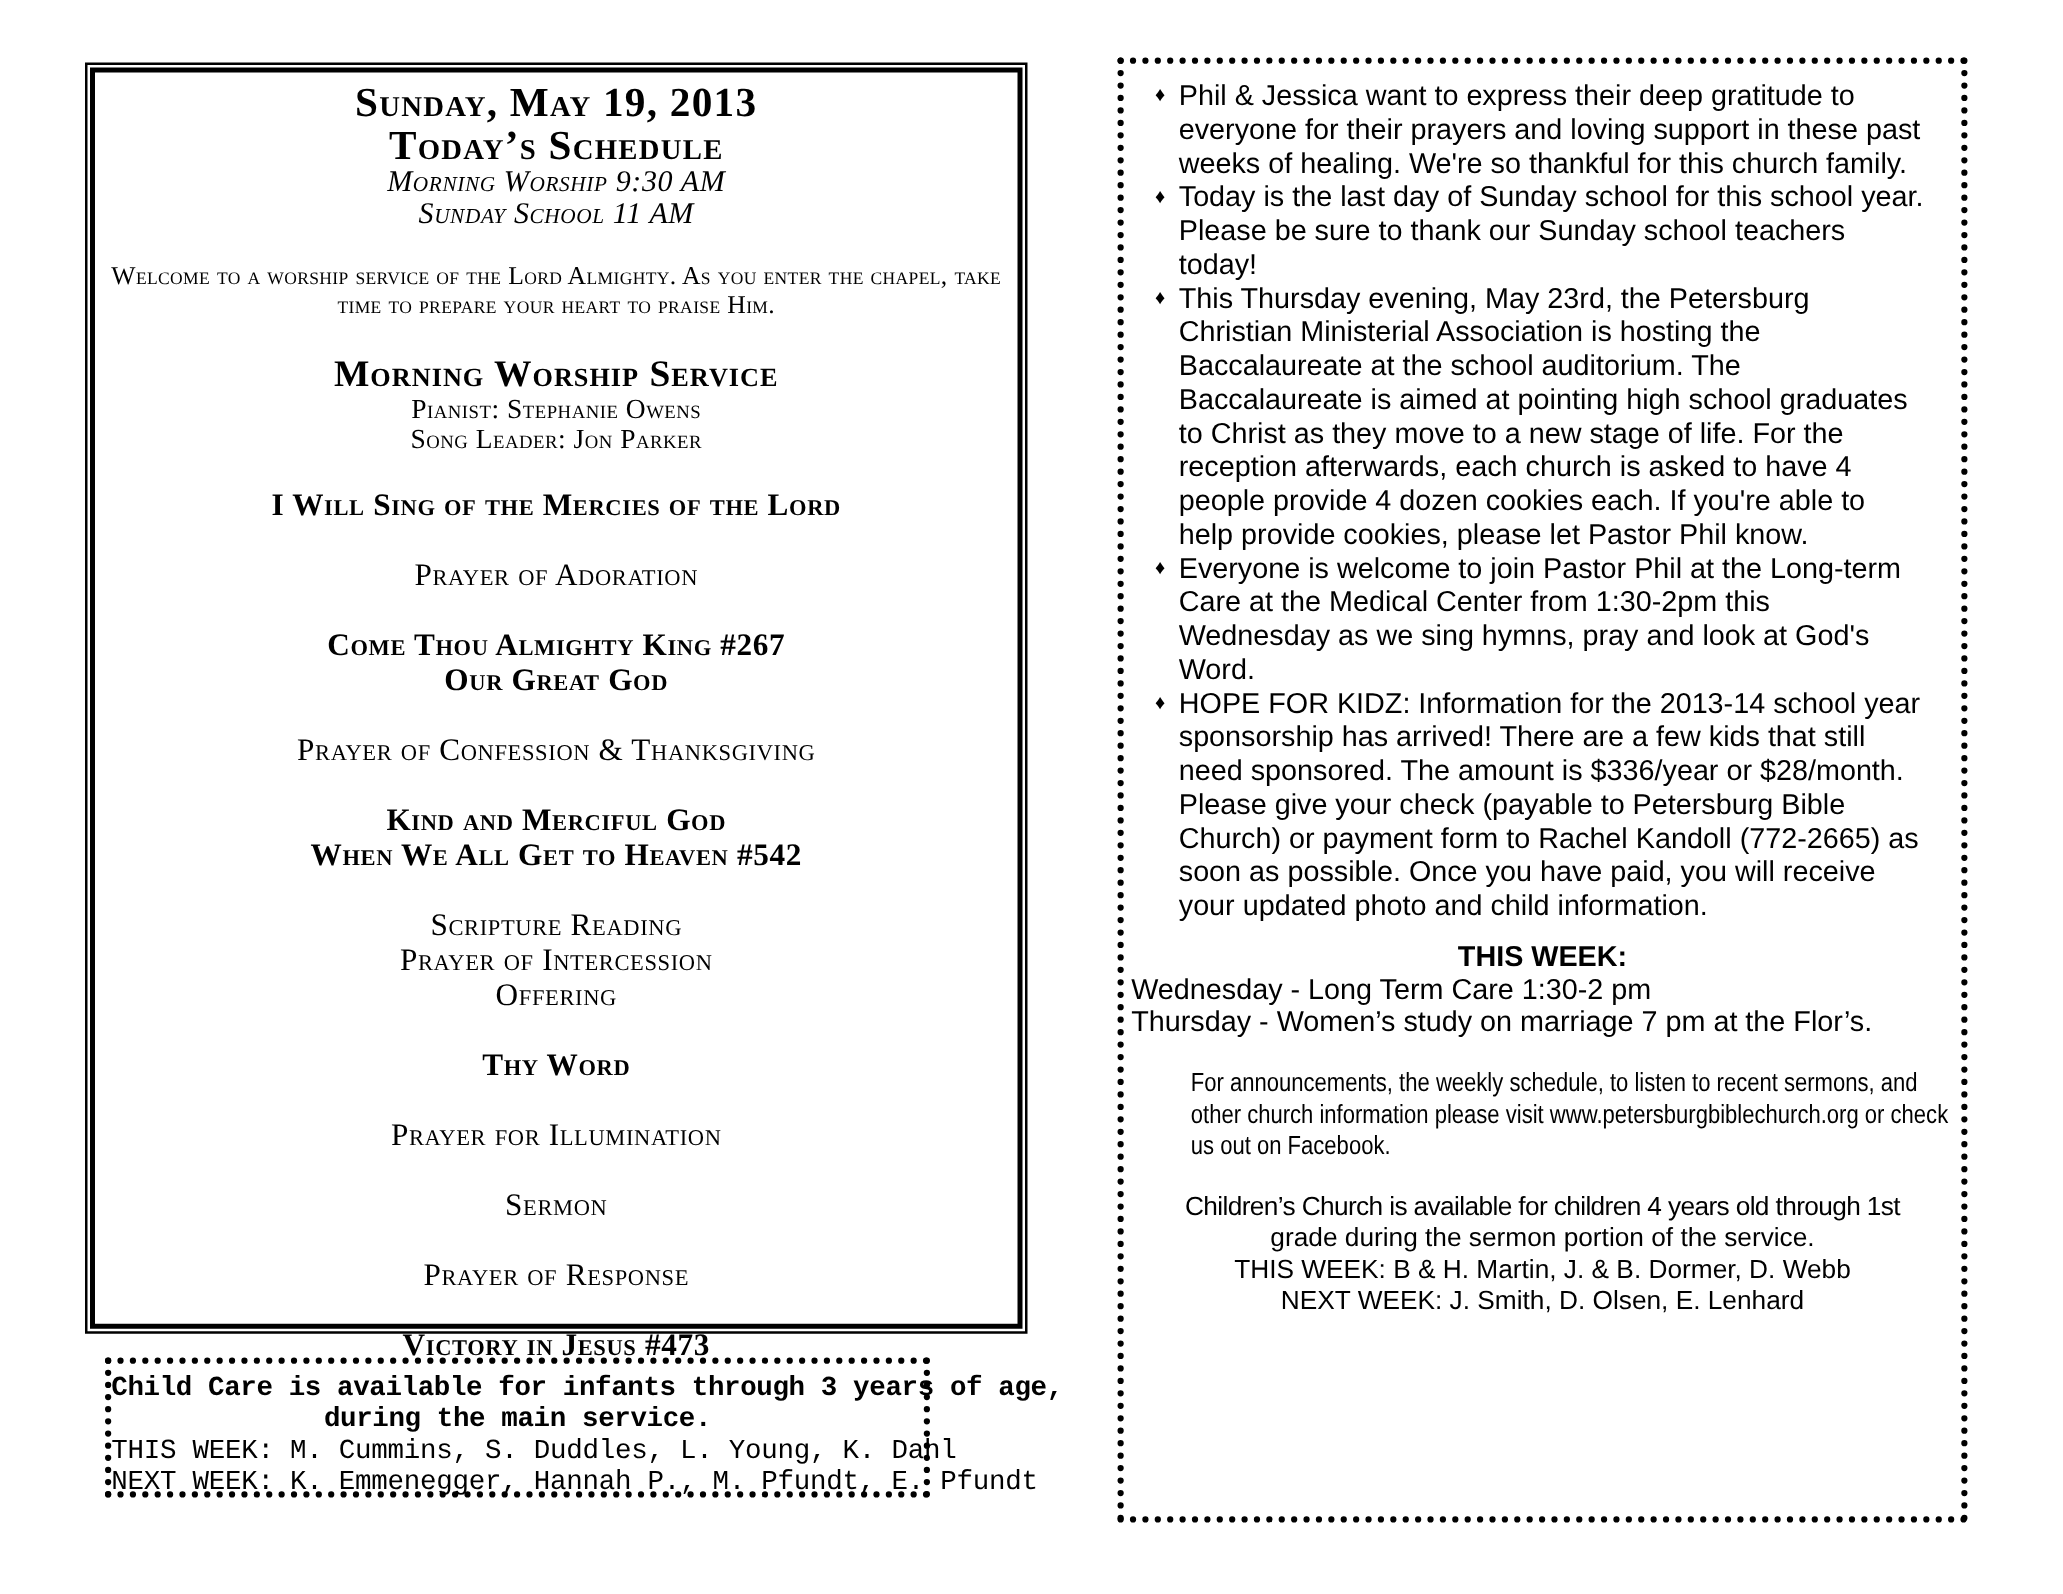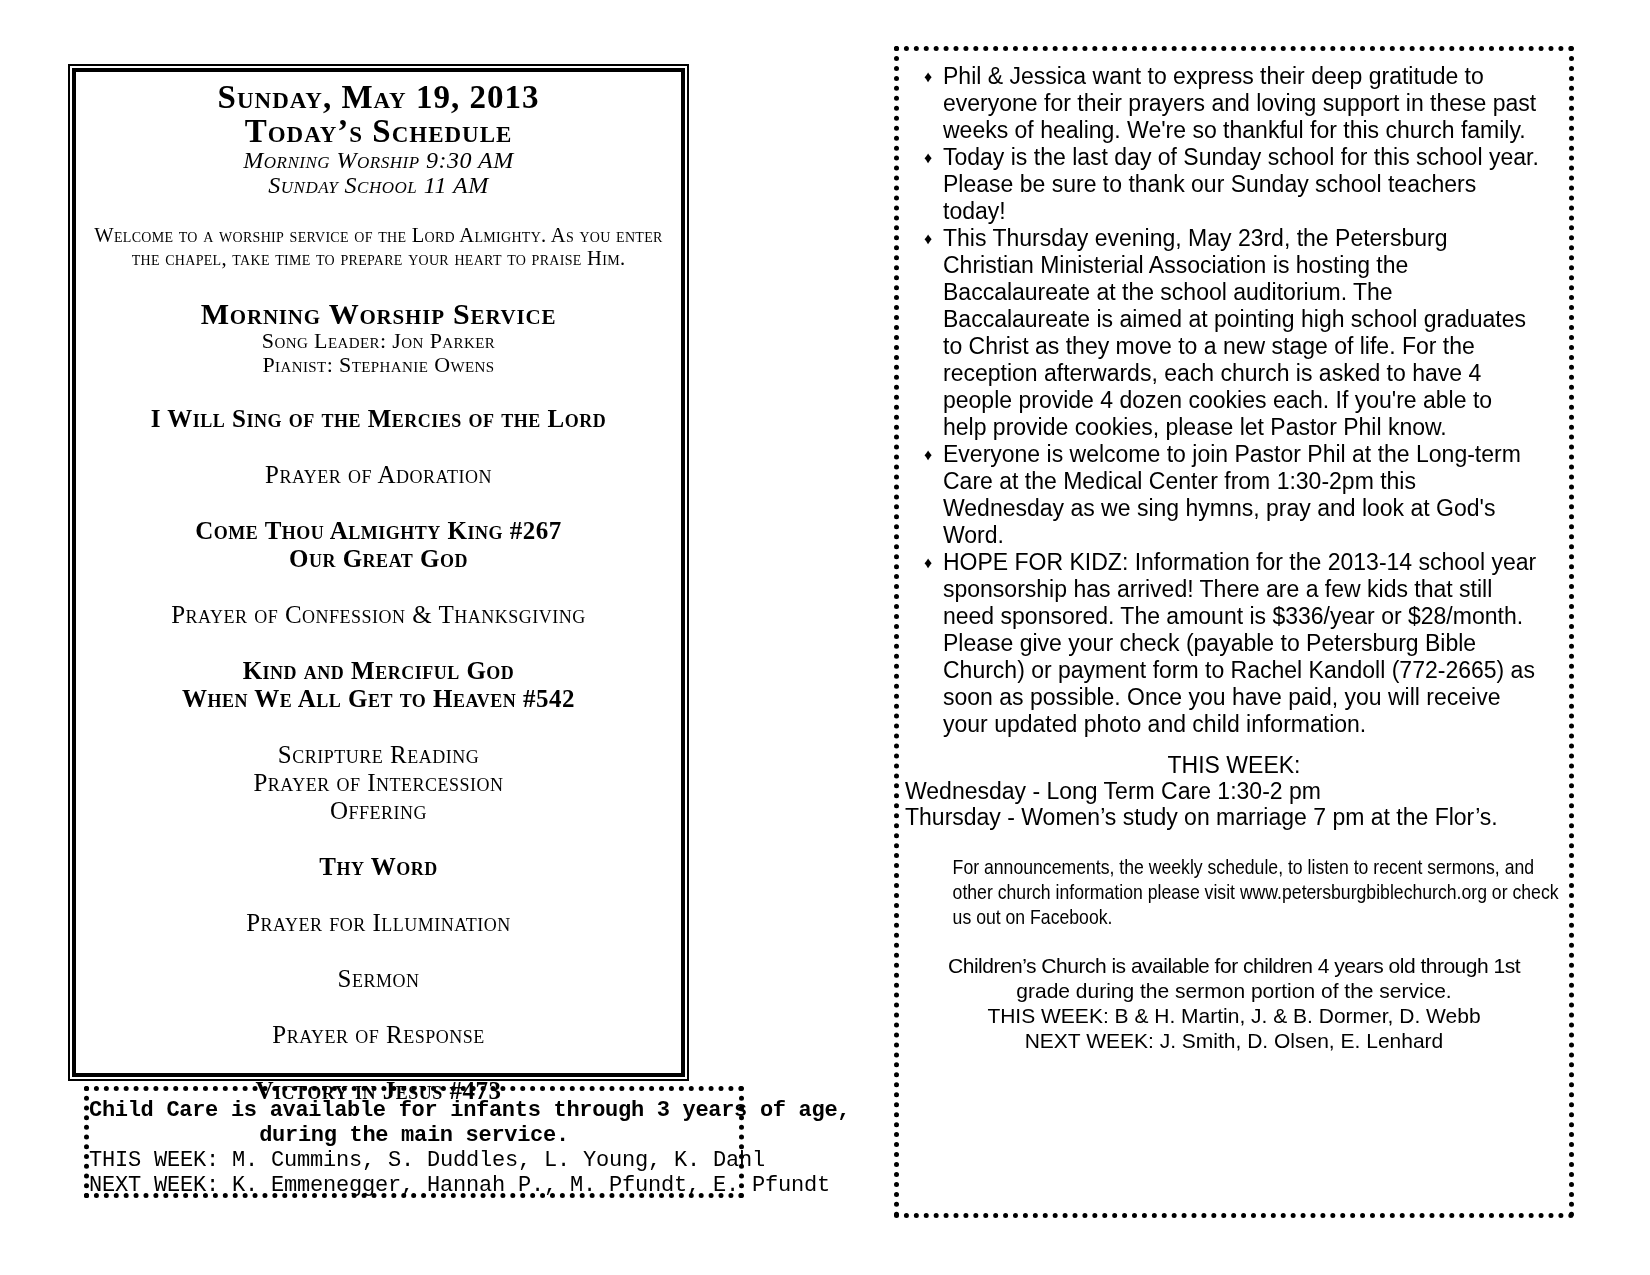--- a/index.html
+++ b/index.html
@@ -1,19 +1,19 @@
 <!DOCTYPE html>
 <html><head>
 <meta charset="utf-8">
 <style>
   html,body{margin:0;padding:0;background:#fff;}
   #page{position:relative;width:1650px;height:1275px;background:#ffffff;color:#000;overflow:hidden;}
 
   
-  .schedule-outer{position:absolute;left:68px;top:64px;width:621px;height:1017px;
+  .schedule-outer{position:absolute;left:68px;top:50px;width:754px;height:1017px;
     border:2px solid #000;box-sizing:border-box;}
   .schedule-inner{position:absolute;left:2px;top:2px;right:2px;bottom:2px;
     border:4px solid #000;box-sizing:border-box;
     font-family:"Liberation Serif",serif;font-variant:small-caps;
     text-align:center;padding-top:8px;}
   .sch-date,.sch-title{font-size:33px;line-height:34px;font-weight:700;letter-spacing:1px;}
   .sch-sub{font-size:24px;line-height:25px;letter-spacing:0.5px;font-style:italic;}
   .sch-welcome{font-size:20.5px;line-height:23px;letter-spacing:0.3px;margin-top:26px;padding:0 8px;}
   .sch-heading{font-size:30px;line-height:31px;font-weight:700;letter-spacing:0.8px;margin-top:28px;}
   .sch-role{font-size:22px;line-height:24px;letter-spacing:0.4px;}
@@ -27,21 +27,21 @@
   .cc-bold{font-size:22px;line-height:25px;font-weight:700;letter-spacing:-0.3px;white-space:nowrap;}
   .cc-reg{font-size:22px;line-height:25px;letter-spacing:-0.2px;white-space:nowrap;}
 
   
   .announce{position:absolute;left:894px;top:46px;width:680px;height:1172px;
     border:5px dotted #000;box-sizing:border-box;
     font-family:"Liberation Sans",sans-serif;padding-top:12px;}
   .bullet-row{display:flex;align-items:flex-start;}
   .bullet-glyph{flex:0 0 30px;padding-left:14px;font-size:16px;line-height:27px;text-align:center;}
   .bullet-text{flex:0 0 auto;width:598px;font-size:23px;line-height:27px;}
-  .tw-heading{margin-top:14px;text-align:center;font-size:23px;line-height:26px;}
+  .tw-heading{margin-top:14px;text-align:center;font-size:23px;line-height:26px;font-weight:bold;}
   .tw-line{font-size:23px;line-height:26px;padding-left:6px;white-space:nowrap;}
   .info-note{margin-top:24px;text-align:left;}
   .info-line{font-size:21px;line-height:25px;white-space:nowrap;transform:scaleX(0.84);transform-origin:50% 50%;}
   .childrens{margin-top:24px;text-align:center;}
   .ch-line{font-size:21px;line-height:25px;white-space:nowrap;}
   .ch-line.tight{letter-spacing:-0.5px;}
 </style>
 </head>
 <body>
 
@@ -50,22 +50,22 @@
   <div class="schedule-outer">
     <div class="schedule-inner">
       <div class="sch-date">Sunday, May 19, 2013</div>
       <div class="sch-title">Today’s Schedule</div>
       <div class="sch-sub">Morning Worship 9:30 AM</div>
       <div class="sch-sub">Sunday School 11 AM</div>
 
       <div class="sch-welcome">Welcome to a worship service of the Lord Almighty. As you enter the chapel, take time to prepare your heart to praise Him.</div>
 
       <div class="sch-heading">Morning Worship Service</div>
+      <div class="sch-role">Pianist: Stephanie Owens</div>
       <div class="sch-role">Song Leader: Jon Parker</div>
-      <div class="sch-role">Pianist: Stephanie Owens</div>
 
       <div class="sch-item hymn">
         <div>I Will Sing of the Mercies of the Lord</div>
       </div>
       <div class="sch-item liturgy">
         <div>Prayer of Adoration</div>
       </div>
       <div class="sch-item hymn">
         <div>Come Thou Almighty King #267</div>
         <div>Our Great God</div>

